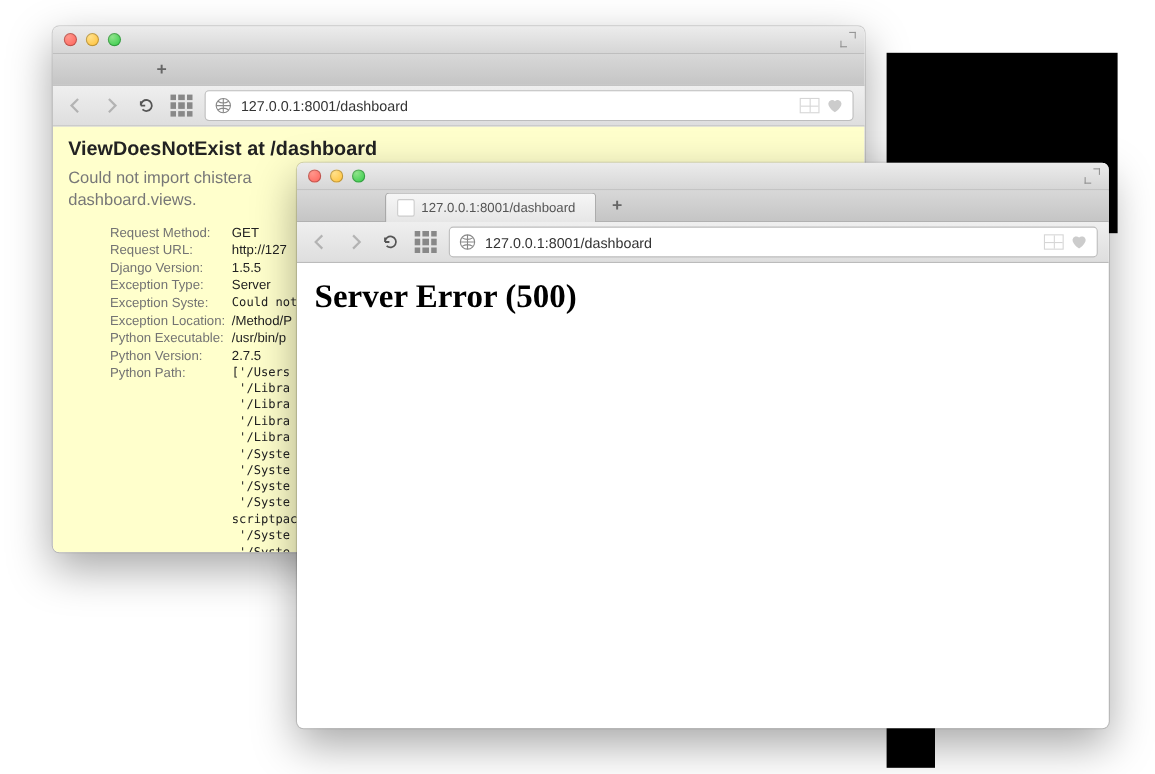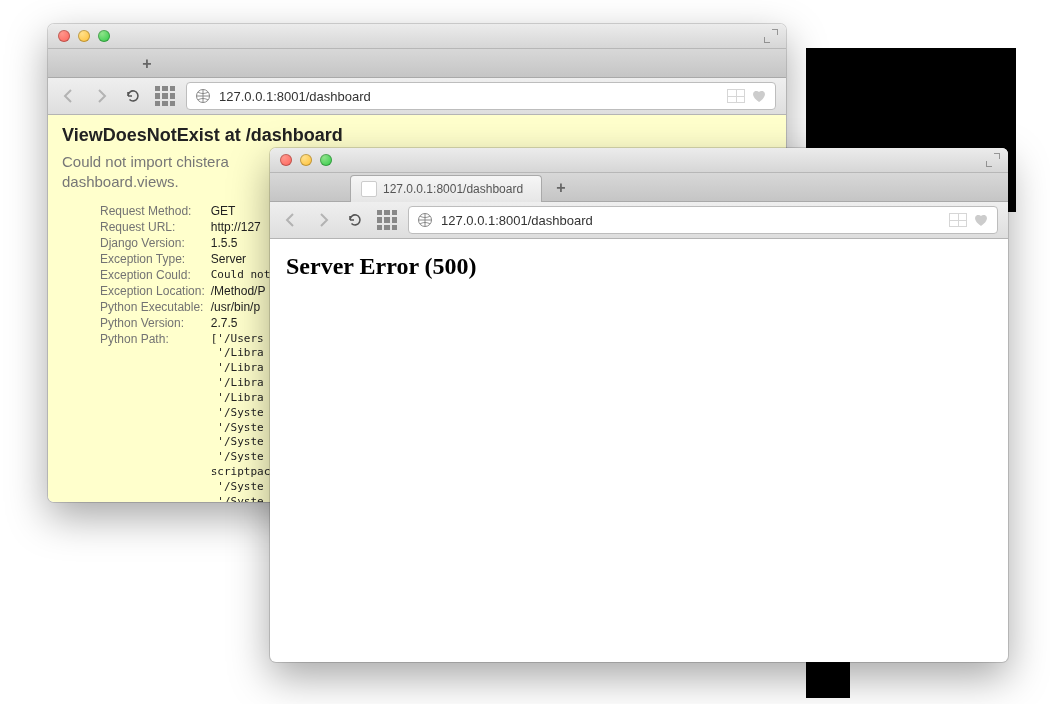--- a/index.html
+++ b/index.html
@@ -235,21 +235,21 @@
   }
 
   
   .err500 {
     padding:14px 16px;
   }
   .err500 h1 {
     margin:0;
     font-family: "Times New Roman", Times, serif;
     font-weight:bold;
-    font-size:24px;
+    font-size:30px;
     color:#000;
   }
 
 </style>
 </head>
 <body>
 
 <div class="shadow" style="left:806px; top:48px; width:210px; height:164px;"></div>
 <div class="shadow" style="left:806px; top:226px; width:44px; height:472px;"></div>
 
@@ -333,21 +333,21 @@
             </tr>
         <tr>
               <th>Django Version:</th>
             <td>1.5.5</td>
             </tr>
         <tr>
               <th>Exception Type:</th>
             <td>Server</td>
             </tr>
         <tr>
-              <th>Exception Could:</th>
+              <th>Exception Syste:</th>
             <td class="mono">Could not</td>
             </tr>
         <tr>
               <th>Exception Location:</th>
             <td>/Method/P</td>
             </tr>
         <tr>
               <th>Python Executable:</th>
             <td>/usr/bin/p</td>
             </tr>

